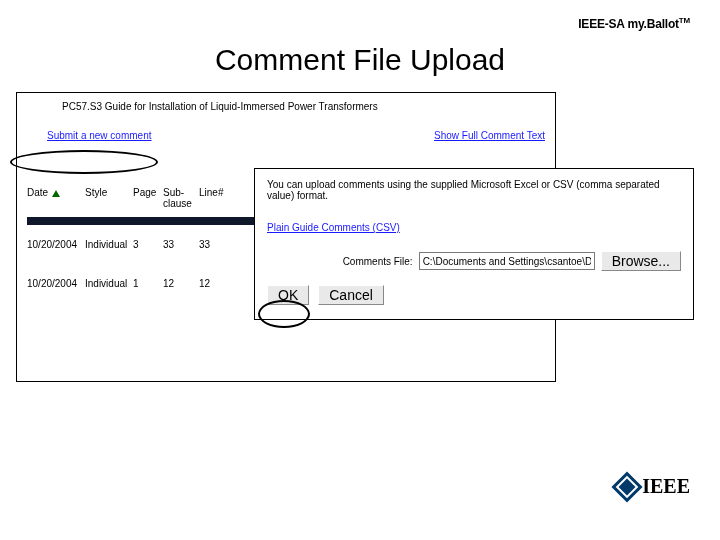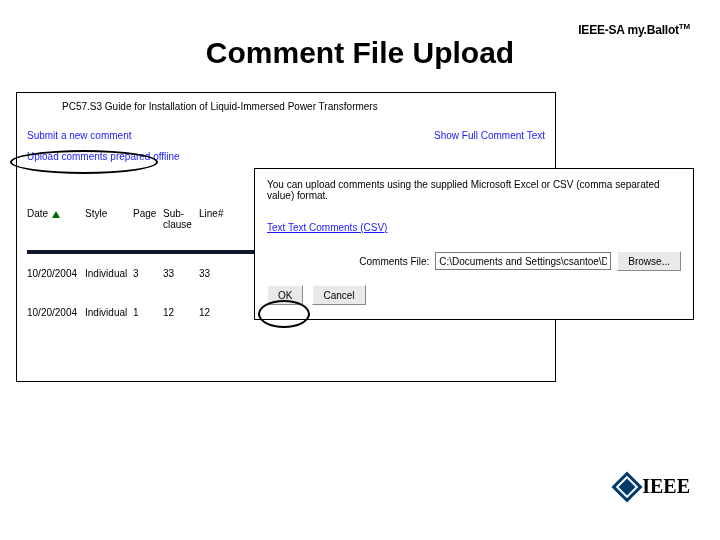--- a/index.html
+++ b/index.html
@@ -8,54 +8,54 @@
     width: 720px;
     height: 540px;
     font-family: Arial, Helvetica, sans-serif;
     background: #fff;
     color: #000;
     position: relative;
     overflow: hidden;
   }
   .brand {
     position: absolute;
-    top: 22px;
+    top: 16px;
     right: 30px;
     font-size: 12px;
     font-weight: bold;
     font-family: "Arial Narrow", Arial, sans-serif;
     letter-spacing: -0.2px;
   }
   .brand sup { font-size: 8px; }
   .title {
     position: absolute;
-    top: 36px;
+    top: 43px;
     left: 0;
     width: 100%;
     text-align: center;
     font-size: 30px;
-    font-weight: bold;
+    font-weight: normal;
   }
   .bg-panel {
     position: absolute;
     left: 16px;
     top: 92px;
     width: 540px;
     height: 290px;
     border: 1px solid #000;
     background: #fff;
     padding: 8px 10px;
     font-size: 10px;
   }
   .bg-panel .doc-title {
     font-size: 10px;
     margin-bottom: 18px;
     padding-left: 35px;
   }
-  .bg-panel .link { color: #1a1aff; cursor: pointer; }
+  .bg-panel .link { color: #1a1aff; text-decoration: underline; cursor: pointer; margin-left: 20px; }
   .bg-panel .rowlinks {
     display: flex;
     justify-content: space-between;
     margin-bottom: 10px;
   }
   .oval1 {
     position: absolute;
     left: 10px;
     top: 150px;
     width: 148px;
@@ -65,22 +65,22 @@
     z-index: 20;
     pointer-events: none;
   }
   .tbl {
     margin-top: 46px;
     width: 230px;
     font-size: 10px;
   }
   .tbl .hdr {
     display: flex;
-    border-bottom: 4px solid #0f172a;
-    padding-bottom: 20px;
+    border-bottom: 8px solid #0f172a;
+    padding-bottom: 8px;
     margin-top: 8px;
   }
   .tbl .hdr > div { padding-right: 6px; }
   .c-date { width: 58px; }
   .c-style { width: 48px; }
   .c-page { width: 30px; text-align:left; }
   .c-sub  { width: 36px; text-align:left; }
   .c-line { width: 36px; text-align:left; }
   .tbl .row {
     display: flex;
@@ -111,21 +111,21 @@
   .field-row {
     display:flex; align-items:center; justify-content:flex-end;
     margin: 12px 0 14px 0;
   }
   .field-row label { margin-right:6px; }
   .field-row input[type=text]{
     font-size:10px; width:176px; height:18px;
     border:1px solid #7a7a7a; background:#fff; padding:0 3px;
   }
   .btn {
-    font-size:10px; height:20px;
+    font-size:14px; height:20px;
     background:#e9e9e9; border:1px solid #888;
     border-top-color:#fff; border-left-color:#fff;
     padding:0 10px; cursor:pointer;
     font-family: Arial, sans-serif;
   }
   .btn-row { display:flex; gap:9px; }
   .oval2 {
     position: absolute;
     left: 258px;
     top: 300px;
@@ -162,21 +162,20 @@
 </div>
 
 <div class="title">Comment File Upload</div>
 
 <div class="bg-panel">
   <div class="doc-title">PC57.S3 Guide for Installation of Liquid-Immersed Power Transformers</div>
   <div class="rowlinks">
     <span class="link">Submit a new comment</span>
     <span class="link">Show Full Comment Text</span>
   </div>
-  <span class="link">Upload comments prepared offline</span>
 
   <div class="tbl">
     <div class="hdr">
       <div class="c-date"><span>Date</span><span class="sort-ico"></span></div>
       <div class="c-style">Style</div>
       <div class="c-page">Page</div>
       <div class="c-sub">Sub-clause</div>
       <div class="c-line">Line#</div>
     </div>
     <div class="row">
@@ -194,21 +193,21 @@
       <div class="c-line">12</div>
     </div>
   </div>
 </div>
 
 <div class="oval1"></div>
 
 <div class="dialog">
   <div class="desc">You can upload comments using the supplied Microsoft Excel or CSV (comma separated value) format.</div>
   <br>
-  <span class="link">Text Text Comments (CSV)</span>
+  <span class="link">Plain Guide Comments (CSV)</span>
 
   <div class="field-row">
     <label>Comments File:</label>
     <input type="text" value="C:\Documents and Settings\csantoe\Desktop\com" style="">
     <button class="btn" style="margin-left:6px">Browse...</button>
   </div>
 
   <div class="btn-row">
     <button class="btn">OK</button>
     <button class="btn">Cancel</button>

